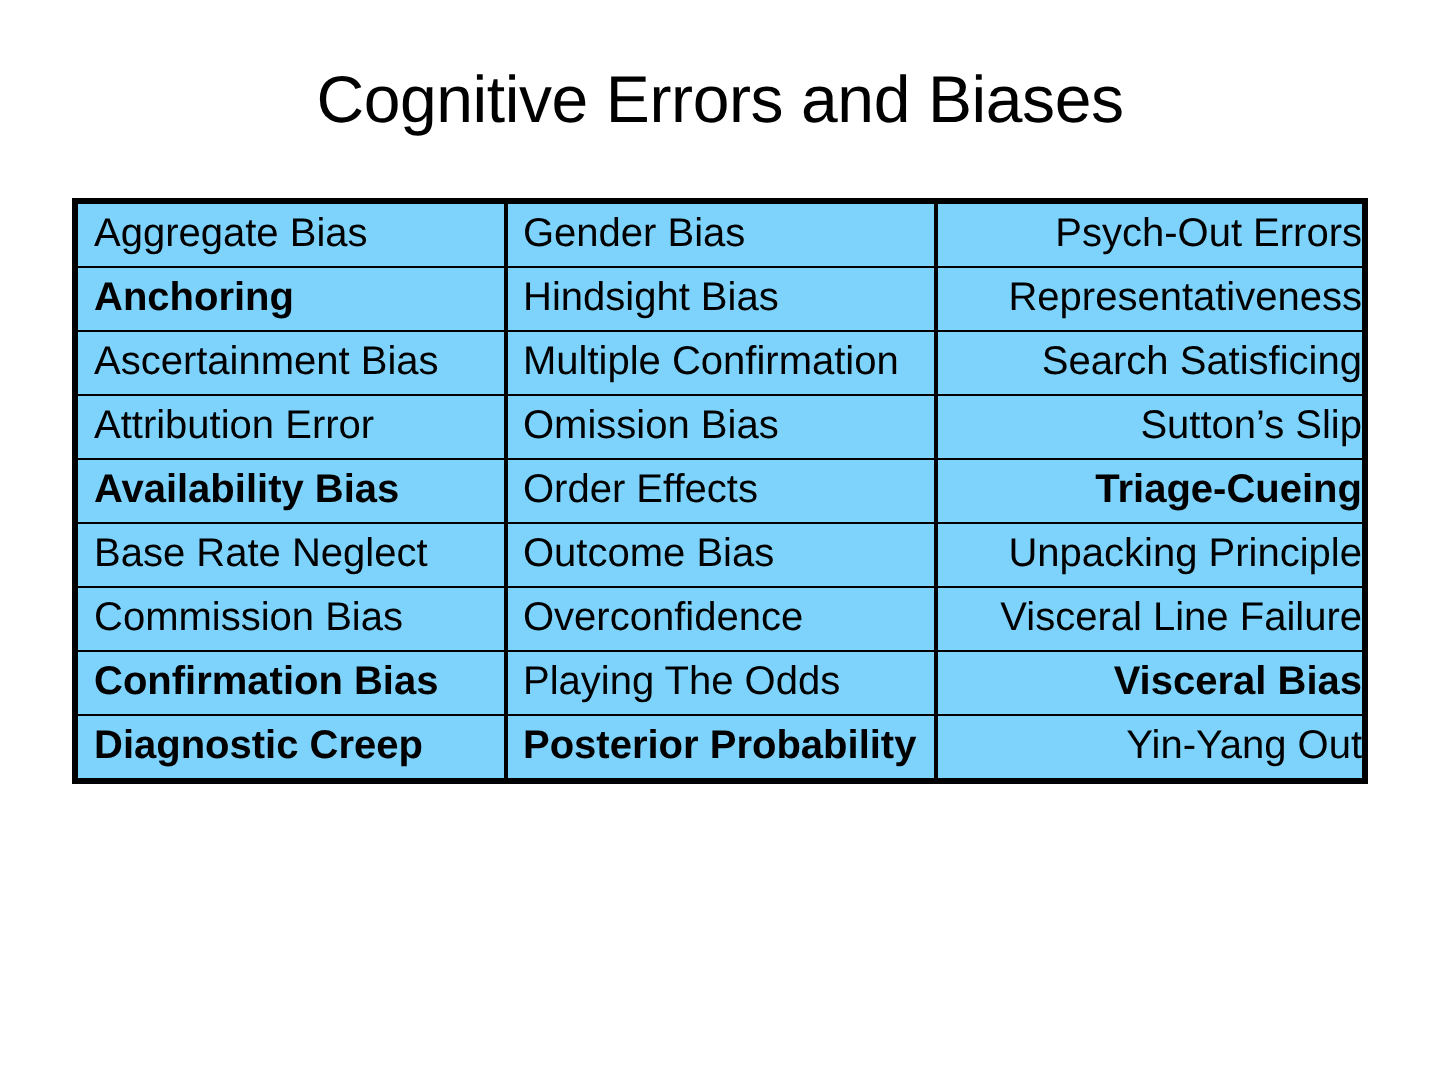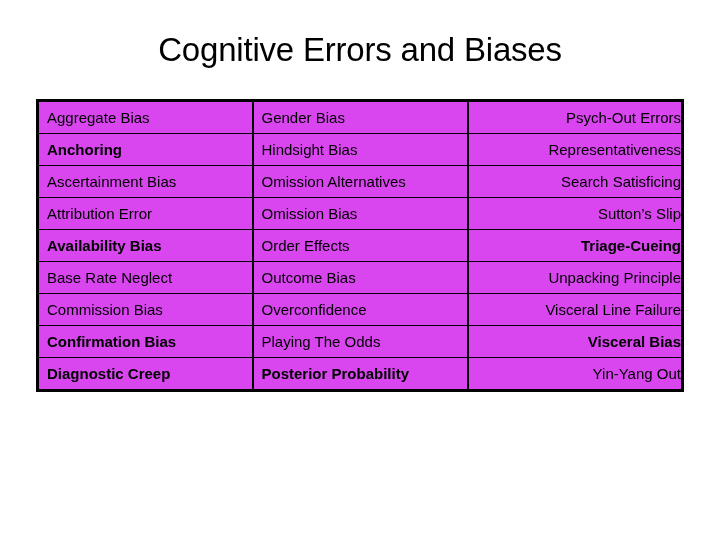--- a/index.html
+++ b/index.html
@@ -43,25 +43,25 @@
   table.bias-table {
     width: 645px;
     border-collapse: collapse;
     table-layout: fixed;
     background: #eaf4f4;
     
     border: 3px solid #000000;
   }
 
   table.bias-table td {
-    background: #d946ef;
+    background: #7dd3fc;
     height: 31px;
     padding: 0 0 0 8px;
     vertical-align: middle;
-    font-size: 15px;
+    font-size: 20px;
     line-height: 17px;
     color: #000000;
     border-top: 1px solid #000000;
     border-bottom: 1px solid #000000;
     border-right: 2px solid #000000;
     white-space: nowrap;
     overflow: hidden;
   }
   table.bias-table td:last-child {
     border-right: none;
@@ -101,21 +101,21 @@
           <td>Gender Bias</td>
           <td>Psych-Out Errors</td>
         </tr>
         <tr>
           <td class="bold">Anchoring</td>
           <td>Hindsight Bias</td>
           <td>Representativeness</td>
         </tr>
         <tr>
           <td>Ascertainment Bias</td>
-          <td>Omission Alternatives</td>
+          <td>Multiple Confirmation</td>
           <td>Search Satisficing</td>
         </tr>
         <tr>
           <td>Attribution Error</td>
           <td>Omission Bias</td>
           <td>Sutton’s Slip</td>
         </tr>
         <tr>
           <td class="bold">Availability Bias</td>
           <td>Order Effects</td>

